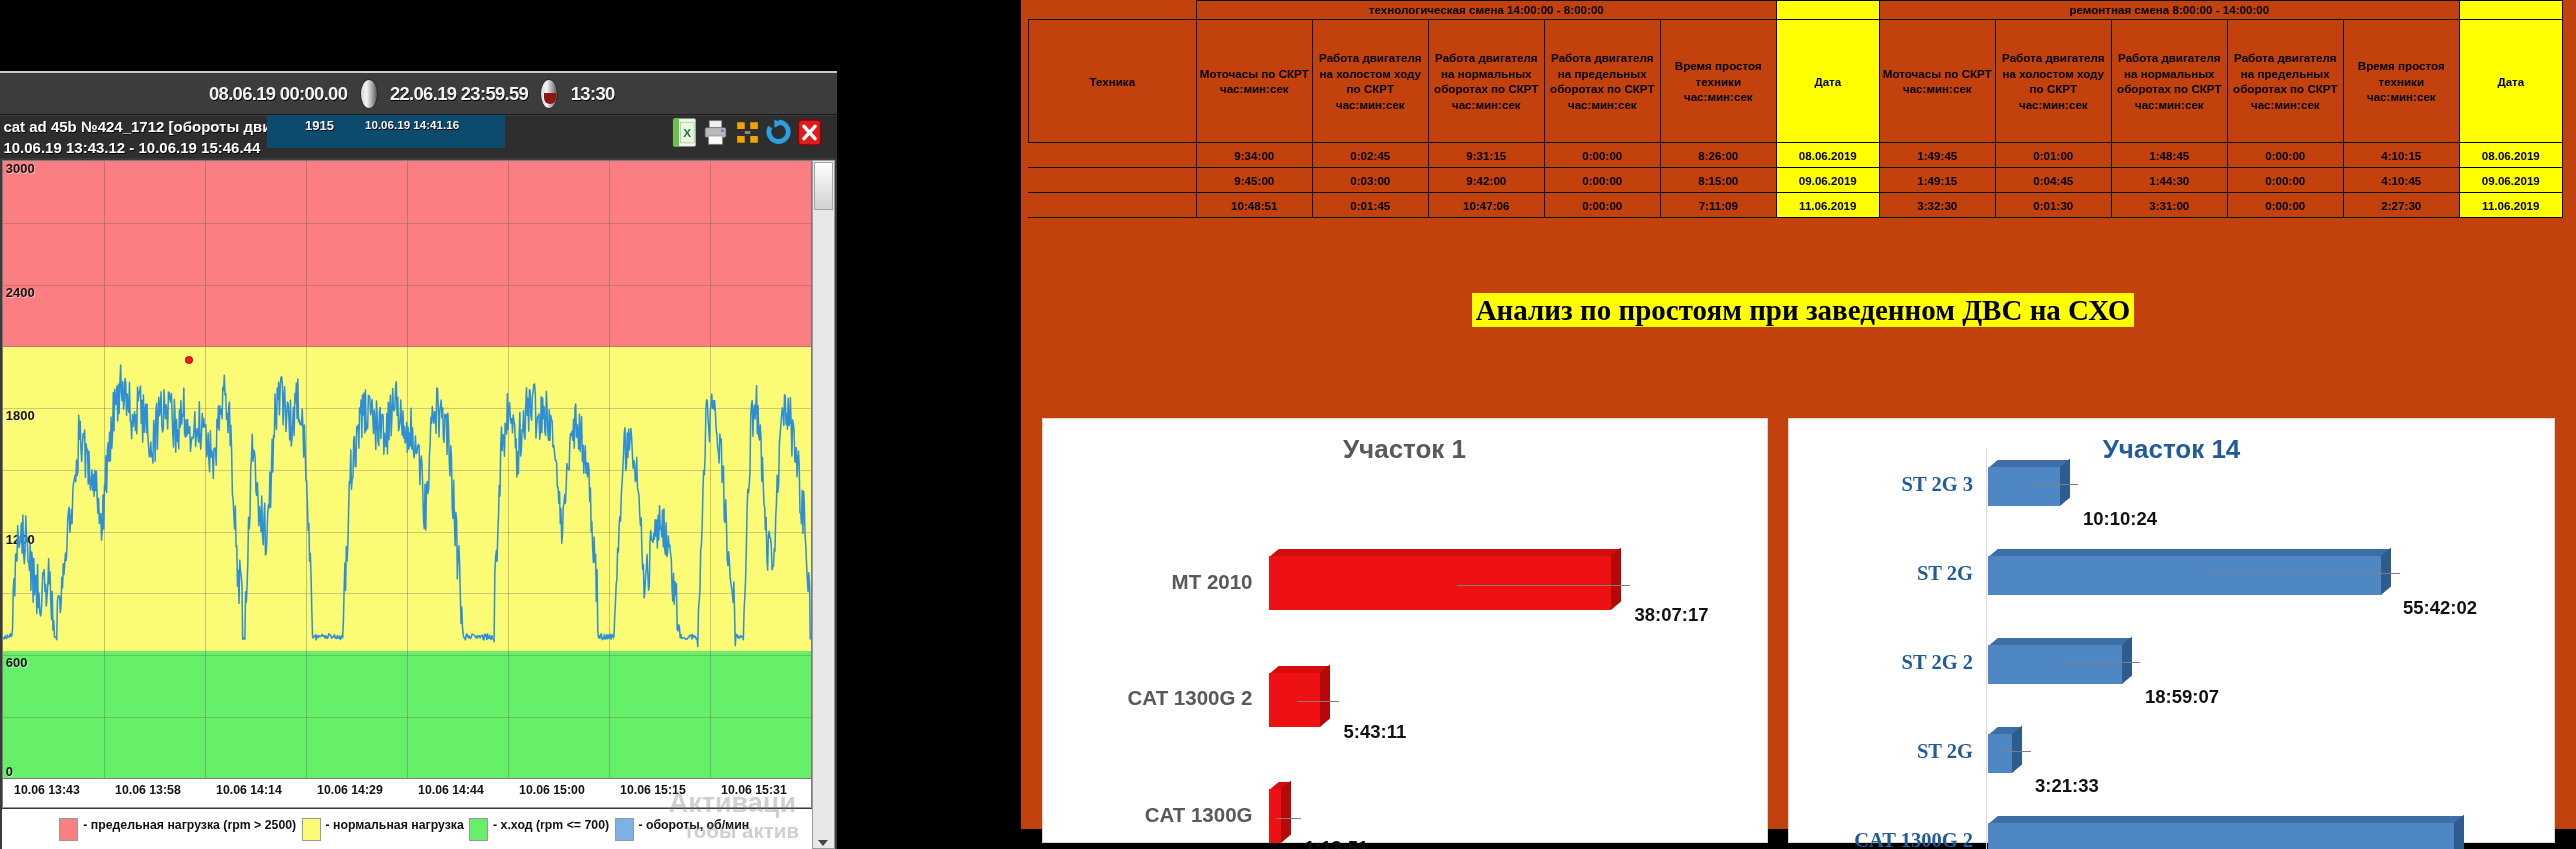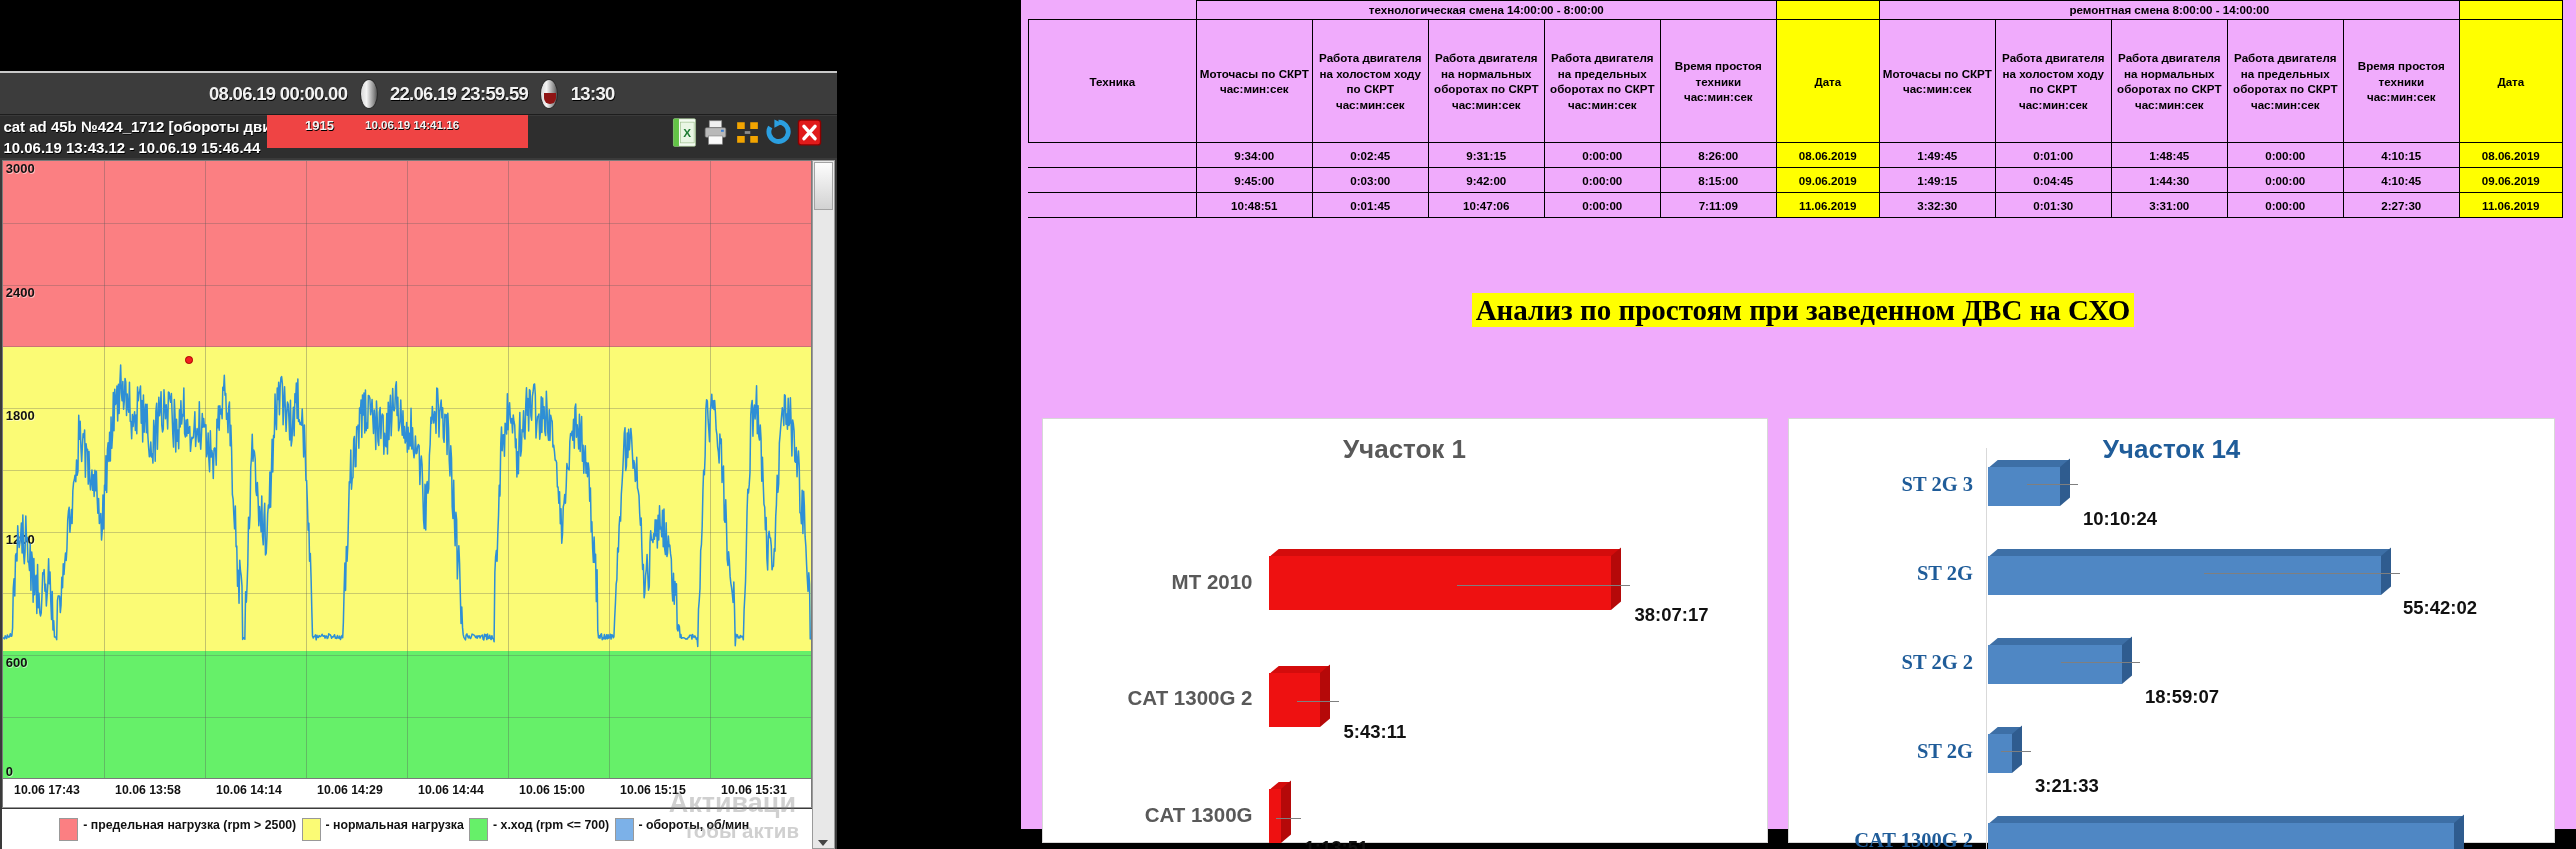--- a/index.html
+++ b/index.html
@@ -53,22 +53,22 @@
     position:absolute; left:3.4px; top:118px;
     color:#ffffff; font-size:15px; font-weight:bold;
     text-shadow:0.7px 0.7px 0 #000; white-space:nowrap;
   }
   .title-line2{
     position:absolute; left:3.4px; top:139px;
     color:#ffffff; font-size:15px; font-weight:bold;
     text-shadow:0.7px 0.7px 0 #000; white-space:nowrap;
   }
   .tooltip-box{
-    position:absolute; left:267px; top:115px; width:261px; height:33px;
-    background:#ef4444;
+    position:absolute; left:267px; top:115px; width:238px; height:33px;
+    background:#0c4a6e;
     color:#fff;
   }
   .tooltip-box .tt-val{
     position:absolute; left:38px; top:2.7px; font-size:13px; font-weight:bold;
     color:#f4f4f4; text-shadow:0.7px 0.7px 0 #000;
   }
   .tooltip-box .tt-time{
     position:absolute; left:98px; top:3.4px; font-size:11.6px; font-weight:bold;
     color:#f4f4f4; text-shadow:0.7px 0.7px 0 #000;
   }
@@ -148,21 +148,21 @@
   }
   .scrollcol .dn{
     position:absolute; left:1.4px; bottom:2.1px; width:0;height:0;
     border-left:5.5px solid transparent;border-right:5.5px solid transparent;border-top:6.8px solid #444;
     margin-left:3.4px;
   }
 
   
   #right-pane{
     position:absolute; left:1021px; top:0; width:1555px; height:829px;
-    background:#f0abfc;
+    background:#c2410c;
     padding-left:36px;
   }
 
   table.xl{
     position:absolute; left:6.8px; top:0px;
     border-collapse:collapse; table-layout:fixed;
     font-family:"Liberation Sans", sans-serif;
   }
   table.xl td, table.xl th{
     border:0.7px solid #000;
@@ -328,21 +328,21 @@
         <div class="ytick" style="top: 494px;">600</div>
         <div class="ytick" style="top: 603px;">0</div>
       </div>
     <svg id="trace" width="808" height="618" viewBox="0 0 1180 902" preserveAspectRatio="none" style="position:absolute;left:0;top:0">
         <path d="M0.0 696.6 L1.1 695.9 L2.1 697.6 L3.2 693.0 L4.3 695.4 L5.4 696.9 L6.4 691.8 L7.5 694.2 L8.6 695.2 L9.7 693.4 L10.7 690.0 L11.8 693.7 L12.9 693.2 L14.0 681.7 L15.0 623.7 L16.1 609.7 L17.2 634.9 L18.3 575.7 L19.3 572.8 L20.4 583.9 L21.5 532.3 L22.5 552.4 L23.6 564.0 L24.7 557.8 L25.8 547.3 L26.8 528.4 L27.9 572.0 L29.0 516.7 L30.1 573.6 L31.1 587.7 L32.2 570.5 L33.3 518.0 L34.4 553.2 L35.4 549.4 L36.5 585.2 L37.6 584.7 L38.7 597.7 L39.7 559.1 L40.8 626.5 L41.9 570.6 L42.9 580.3 L44.0 644.1 L45.1 580.3 L46.2 633.0 L47.2 608.1 L48.3 604.7 L49.4 660.6 L50.5 589.1 L51.5 652.1 L52.6 630.9 L53.7 658.6 L54.8 664.0 L55.8 659.7 L56.9 634.7 L58.0 601.0 L59.1 602.6 L60.1 596.4 L61.2 628.0 L62.3 617.6 L63.3 649.5 L64.4 634.4 L65.5 617.9 L66.6 580.4 L67.6 617.0 L68.7 599.7 L69.8 643.1 L70.9 669.1 L71.9 628.3 L73.0 684.6 L74.1 671.1 L75.2 694.6 L76.2 694.5 L77.3 695.2 L78.4 698.6 L79.5 641.6 L80.5 635.0 L81.6 634.7 L82.7 635.5 L83.7 659.1 L84.8 647.8 L85.9 607.6 L87.0 622.8 L88.0 588.0 L89.1 603.4 L90.2 585.7 L91.3 572.3 L92.3 583.1 L93.4 565.1 L94.5 524.2 L95.6 510.9 L96.6 505.4 L97.7 542.0 L98.8 528.2 L99.9 508.8 L100.9 528.9 L102.0 481.0 L103.1 469.0 L104.1 465.6 L105.2 458.6 L106.3 468.0 L107.4 436.3 L108.4 458.6 L109.5 452.7 L110.6 371.0 L111.7 406.0 L112.7 379.9 L113.8 418.3 L114.9 438.5 L116.0 414.3 L117.0 398.2 L118.1 403.6 L119.2 392.5 L120.3 461.7 L121.3 412.6 L122.4 422.4 L123.5 420.8 L124.5 471.6 L125.6 423.9 L126.7 465.7 L127.8 480.0 L128.8 468.4 L129.9 451.1 L131.0 480.7 L132.1 458.1 L133.1 489.5 L134.2 451.3 L135.3 481.1 L136.4 452.9 L137.4 489.0 L138.5 514.0 L139.6 492.7 L140.7 529.0 L141.7 525.3 L142.8 514.5 L143.9 553.3 L144.9 539.7 L146.0 487.6 L147.1 537.0 L148.2 473.2 L149.2 480.5 L150.3 430.3 L151.4 483.8 L152.5 421.2 L153.5 411.4 L154.6 438.5 L155.7 395.9 L156.8 437.8 L157.8 373.5 L158.9 419.3 L160.0 399.5 L161.1 337.8 L162.1 393.8 L163.2 333.0 L164.3 355.4 L165.4 351.3 L166.4 328.3 L167.5 379.5 L168.6 325.8 L169.6 368.6 L170.7 323.6 L171.8 297.8 L172.9 338.7 L173.9 350.0 L175.0 322.0 L176.1 362.3 L177.2 349.7 L178.2 317.4 L179.3 322.9 L180.4 371.3 L181.5 340.0 L182.5 359.2 L183.6 366.6 L184.7 323.1 L185.8 379.8 L186.8 380.2 L187.9 405.5 L189.0 369.9 L190.0 387.4 L191.1 374.5 L192.2 366.1 L193.3 393.2 L194.3 370.8 L195.4 398.0 L196.5 329.9 L197.6 349.9 L198.6 339.9 L199.7 335.6 L200.8 328.4 L201.9 382.6 L202.9 349.4 L204.0 410.1 L205.1 341.7 L206.2 395.9 L207.2 366.9 L208.3 354.9 L209.4 396.6 L210.4 355.1 L211.5 399.9 L212.6 417.3 L213.7 431.7 L214.7 430.5 L215.8 410.1 L216.9 432.2 L218.0 427.2 L219.0 440.9 L220.1 378.4 L221.2 392.5 L222.3 438.1 L223.3 365.4 L224.4 353.5 L225.5 420.8 L226.6 373.8 L227.6 344.7 L228.7 371.7 L229.8 361.5 L230.8 336.7 L231.9 385.6 L233.0 395.4 L234.1 391.3 L235.1 334.0 L236.2 357.2 L237.3 376.1 L238.4 355.9 L239.4 369.5 L240.5 391.0 L241.6 337.3 L242.7 338.1 L243.7 347.1 L244.8 352.2 L245.9 339.5 L247.0 370.8 L248.0 399.0 L249.1 417.6 L250.2 348.2 L251.2 369.5 L252.3 424.7 L253.4 376.9 L254.5 409.1 L255.5 392.8 L256.6 419.8 L257.7 363.1 L258.8 388.2 L259.8 350.1 L260.9 384.0 L262.0 369.9 L263.1 372.2 L264.1 331.3 L265.2 398.0 L266.3 402.7 L267.4 377.9 L268.4 401.4 L269.5 377.2 L270.6 397.5 L271.6 390.7 L272.7 387.6 L273.8 423.8 L274.9 410.9 L275.9 403.2 L277.0 404.8 L278.1 403.6 L279.2 386.3 L280.2 365.9 L281.3 416.7 L282.4 398.9 L283.5 390.6 L284.5 398.2 L285.6 410.0 L286.7 351.4 L287.8 407.7 L288.8 420.8 L289.9 397.9 L291.0 368.4 L292.0 388.5 L293.1 376.0 L294.2 388.2 L295.3 385.3 L296.3 384.9 L297.4 431.7 L298.5 425.8 L299.6 396.9 L300.6 435.4 L301.7 453.4 L302.8 393.7 L303.9 432.2 L304.9 422.5 L306.0 428.3 L307.1 463.3 L308.2 420.0 L309.2 418.7 L310.3 421.4 L311.4 443.9 L312.4 376.8 L313.5 389.5 L314.6 357.7 L315.7 393.1 L316.7 357.1 L317.8 369.3 L318.9 361.8 L320.0 376.1 L321.0 330.2 L322.1 334.8 L323.2 312.7 L324.3 342.0 L325.3 339.3 L326.4 377.1 L327.5 368.0 L328.6 396.6 L329.6 359.2 L330.7 351.9 L331.8 415.5 L332.8 385.6 L333.9 423.6 L335.0 487.1 L336.1 493.9 L337.1 516.6 L338.2 536.9 L339.3 503.4 L340.4 562.9 L341.4 562.0 L342.5 620.7 L343.6 597.4 L344.7 645.6 L345.7 582.6 L346.8 598.0 L347.9 605.3 L349.0 620.1 L350.0 698.4 L351.1 696.4 L352.2 695.5 L353.2 698.0 L354.3 628.7 L355.4 643.9 L356.5 618.6 L357.5 588.3 L358.6 519.9 L359.7 536.7 L360.8 516.2 L361.8 447.8 L362.9 432.2 L364.0 398.8 L365.1 438.2 L366.1 421.9 L367.2 424.9 L368.3 435.0 L369.4 481.5 L370.4 488.1 L371.5 469.2 L372.6 495.4 L373.6 532.5 L374.7 504.2 L375.8 519.8 L376.9 541.0 L377.9 488.9 L379.0 547.4 L380.1 560.2 L381.2 517.9 L382.2 499.7 L383.3 574.9 L384.4 572.5 L385.5 548.1 L386.5 515.4 L387.6 502.0 L388.7 506.4 L389.8 454.1 L390.8 505.5 L391.9 459.6 L393.0 406.1 L394.0 453.8 L395.1 400.5 L396.2 403.7 L397.3 340.0 L398.3 378.4 L399.4 392.0 L400.5 331.5 L401.6 348.1 L402.6 323.1 L403.7 370.2 L404.8 330.2 L405.9 316.1 L406.9 314.7 L408.0 325.0 L409.1 384.8 L410.2 349.1 L411.2 329.6 L412.3 360.9 L413.4 394.6 L414.4 368.7 L415.5 351.9 L416.6 355.5 L417.7 379.2 L418.7 407.2 L419.8 349.3 L420.9 415.9 L422.0 407.2 L423.0 384.0 L424.1 359.5 L425.2 401.0 L426.3 339.7 L427.3 352.4 L428.4 323.9 L429.5 375.7 L430.6 318.3 L431.6 380.3 L432.7 377.7 L433.8 384.5 L434.8 381.8 L435.9 385.5 L437.0 361.8 L438.1 392.3 L439.1 431.9 L440.2 385.4 L441.3 421.0 L442.4 466.4 L443.4 466.3 L444.5 497.6 L445.6 539.0 L446.7 528.8 L447.7 584.3 L448.8 572.7 L449.9 607.8 L451.0 655.5 L452.0 693.3 L453.1 696.2 L454.2 694.0 L455.3 693.6 L456.3 691.6 L457.4 698.8 L458.5 692.1 L459.5 695.2 L460.6 695.5 L461.7 692.7 L462.8 694.0 L463.8 694.0 L464.9 693.0 L466.0 690.7 L467.1 693.4 L468.1 693.5 L469.2 692.8 L470.3 696.4 L471.4 693.4 L472.4 693.2 L473.5 696.8 L474.6 696.1 L475.7 690.1 L476.7 691.0 L477.8 691.4 L478.9 693.2 L479.9 696.6 L481.0 694.5 L482.1 694.6 L483.2 693.3 L484.2 691.4 L485.3 696.5 L486.4 695.3 L487.5 696.9 L488.5 692.4 L489.6 695.6 L490.7 696.6 L491.8 693.5 L492.8 698.4 L493.9 695.8 L495.0 692.6 L496.1 695.7 L497.1 673.0 L498.2 625.2 L499.3 586.7 L500.3 626.7 L501.4 562.7 L502.5 584.1 L503.6 560.0 L504.6 517.0 L505.7 468.2 L506.8 469.7 L507.9 421.8 L508.9 479.1 L510.0 463.8 L511.1 461.9 L512.2 405.9 L513.2 402.0 L514.3 446.2 L515.4 445.9 L516.5 387.9 L517.5 391.1 L518.6 385.5 L519.7 419.2 L520.7 360.5 L521.8 368.3 L522.9 349.0 L524.0 403.6 L525.0 341.4 L526.1 370.8 L527.2 338.7 L528.3 397.1 L529.3 334.4 L530.4 393.7 L531.5 382.6 L532.6 390.2 L533.6 342.1 L534.7 342.9 L535.8 346.1 L536.9 370.2 L537.9 361.3 L539.0 348.0 L540.1 376.7 L541.1 397.7 L542.2 363.5 L543.3 380.8 L544.4 421.0 L545.4 350.2 L546.5 374.3 L547.6 409.0 L548.7 415.2 L549.7 366.4 L550.8 359.8 L551.9 404.9 L553.0 373.5 L554.0 369.3 L555.1 371.2 L556.2 428.1 L557.3 397.2 L558.3 414.4 L559.4 417.0 L560.5 368.5 L561.5 427.6 L562.6 352.2 L563.7 406.4 L564.8 360.3 L565.8 341.9 L566.9 400.9 L568.0 373.5 L569.1 332.0 L570.1 362.3 L571.2 364.6 L572.3 359.4 L573.4 328.6 L574.4 322.2 L575.5 371.5 L576.6 344.7 L577.7 393.7 L578.7 389.2 L579.8 380.2 L580.9 348.8 L581.9 380.0 L583.0 400.1 L584.1 364.4 L585.2 404.3 L586.2 387.4 L587.3 411.5 L588.4 407.3 L589.5 381.5 L590.5 425.0 L591.6 388.6 L592.7 420.5 L593.8 397.4 L594.8 415.9 L595.9 360.9 L597.0 420.4 L598.1 389.4 L599.1 420.9 L600.2 433.2 L601.3 423.5 L602.3 401.5 L603.4 427.1 L604.5 426.4 L605.6 416.6 L606.6 413.9 L607.7 415.6 L608.8 472.1 L609.9 440.9 L610.9 430.7 L612.0 443.0 L613.1 483.8 L614.2 523.8 L615.2 536.5 L616.3 471.7 L617.4 538.7 L618.5 474.3 L619.5 467.8 L620.6 484.9 L621.7 478.2 L622.7 429.7 L623.8 413.5 L624.9 373.9 L626.0 382.7 L627.0 358.5 L628.1 374.7 L629.2 382.5 L630.3 365.5 L631.3 370.5 L632.4 397.5 L633.5 331.4 L634.6 332.5 L635.6 354.8 L636.7 402.7 L637.8 366.3 L638.9 356.8 L639.9 348.8 L641.0 374.9 L642.1 360.1 L643.1 404.0 L644.2 410.6 L645.3 369.7 L646.4 373.6 L647.4 370.3 L648.5 428.3 L649.6 368.3 L650.7 390.2 L651.7 438.1 L652.8 459.6 L653.9 415.6 L655.0 433.6 L656.0 505.0 L657.1 521.7 L658.2 466.1 L659.3 528.5 L660.3 561.4 L661.4 512.7 L662.5 523.7 L663.5 609.9 L664.6 580.0 L665.7 561.6 L666.8 587.5 L667.8 629.5 L668.9 675.0 L670.0 651.0 L671.1 680.7 L672.1 691.3 L673.2 695.6 L674.3 697.2 L675.4 699.0 L676.4 691.6 L677.5 690.2 L678.6 693.8 L679.7 696.0 L680.7 693.1 L681.8 696.2 L682.9 697.0 L683.9 694.5 L685.0 690.5 L686.1 690.9 L687.2 691.6 L688.2 692.1 L689.3 693.5 L690.4 695.5 L691.5 693.4 L692.5 696.6 L693.6 692.9 L694.7 693.9 L695.8 692.9 L696.8 696.1 L697.9 693.4 L699.0 692.7 L700.1 691.8 L701.1 697.8 L702.2 698.9 L703.3 690.8 L704.3 693.6 L705.4 691.2 L706.5 698.5 L707.6 690.4 L708.6 697.0 L709.7 696.7 L710.8 692.1 L711.9 696.9 L712.9 698.4 L714.0 692.8 L715.1 697.1 L716.2 697.2 L717.2 701.6 L718.3 600.7 L719.4 577.8 L720.5 568.6 L721.5 584.3 L722.6 544.3 L723.7 516.9 L724.7 473.2 L725.8 488.8 L726.9 412.9 L728.0 388.2 L729.0 423.0 L730.1 399.8 L731.2 399.5 L732.3 430.8 L733.3 382.6 L734.4 386.0 L735.5 398.5 L736.6 339.6 L737.6 392.1 L738.7 362.2 L739.8 352.7 L740.9 375.5 L741.9 382.5 L743.0 375.8 L744.1 396.8 L745.2 370.8 L746.2 380.2 L747.3 385.4 L748.4 418.4 L749.4 405.8 L750.5 461.2 L751.6 424.3 L752.7 456.6 L753.7 403.7 L754.8 367.2 L755.9 430.7 L757.0 422.6 L758.0 392.1 L759.1 395.2 L760.2 364.5 L761.3 402.5 L762.3 405.9 L763.4 356.6 L764.5 330.9 L765.6 371.0 L766.6 346.8 L767.7 393.9 L768.8 333.7 L769.8 335.4 L770.9 371.6 L772.0 378.3 L773.1 343.1 L774.1 337.5 L775.2 326.2 L776.3 325.4 L777.4 341.1 L778.4 404.4 L779.5 386.4 L780.6 373.4 L781.7 372.1 L782.7 369.3 L783.8 406.1 L784.9 394.7 L786.0 344.2 L787.0 396.4 L788.1 346.1 L789.2 375.7 L790.2 358.7 L791.3 394.5 L792.4 400.7 L793.5 335.9 L794.5 360.2 L795.6 396.1 L796.7 407.5 L797.8 363.1 L798.8 407.8 L799.9 371.2 L801.0 376.9 L802.1 380.3 L803.1 417.5 L804.2 414.8 L805.3 423.5 L806.4 436.7 L807.4 436.8 L808.5 440.0 L809.6 475.9 L810.6 475.7 L811.7 499.5 L812.8 482.9 L813.9 529.5 L814.9 507.4 L816.0 557.8 L817.1 544.6 L818.2 504.6 L819.2 500.2 L820.3 486.9 L821.4 499.4 L822.5 475.0 L823.5 441.7 L824.6 448.1 L825.7 449.6 L826.8 450.8 L827.8 409.6 L828.9 397.7 L830.0 400.6 L831.0 394.6 L832.1 407.6 L833.2 376.8 L834.3 419.2 L835.3 359.9 L836.4 354.8 L837.5 403.1 L838.6 385.0 L839.6 396.3 L840.7 420.4 L841.8 369.8 L842.9 424.1 L843.9 392.6 L845.0 373.0 L846.1 438.1 L847.2 414.8 L848.2 455.7 L849.3 428.9 L850.4 415.6 L851.4 455.7 L852.5 440.3 L853.6 460.9 L854.7 440.8 L855.7 449.3 L856.8 496.7 L857.9 477.1 L859.0 541.4 L860.0 526.5 L861.1 565.4 L862.2 585.8 L863.3 548.8 L864.3 586.0 L865.4 574.1 L866.5 643.1 L867.6 596.6 L868.6 685.0 L869.7 696.0 L870.8 693.0 L871.8 696.7 L872.9 691.1 L874.0 690.1 L875.1 698.6 L876.1 696.0 L877.2 697.3 L878.3 691.2 L879.4 697.8 L880.4 696.8 L881.5 691.6 L882.6 697.3 L883.7 691.3 L884.7 696.5 L885.8 695.6 L886.9 690.7 L888.0 697.7 L889.0 691.4 L890.1 692.0 L891.2 695.9 L892.2 694.5 L893.3 667.0 L894.4 645.2 L895.5 617.2 L896.5 611.0 L897.6 564.7 L898.7 570.7 L899.8 532.6 L900.8 519.4 L901.9 525.6 L903.0 486.4 L904.1 470.1 L905.1 452.1 L906.2 426.8 L907.3 397.3 L908.4 389.3 L909.4 451.8 L910.5 445.0 L911.6 396.9 L912.6 432.7 L913.7 391.7 L914.8 421.6 L915.9 403.7 L916.9 390.3 L918.0 403.1 L919.1 426.3 L920.2 448.7 L921.2 437.0 L922.3 442.1 L923.4 467.8 L924.5 465.7 L925.5 432.5 L926.6 477.3 L927.7 481.4 L928.8 488.4 L929.8 514.6 L930.9 531.5 L932.0 521.1 L933.0 565.2 L934.1 596.1 L935.2 589.0 L936.3 637.6 L937.3 630.3 L938.4 604.9 L939.5 596.0 L940.6 574.2 L941.6 601.4 L942.7 626.4 L943.8 621.4 L944.9 556.5 L945.9 539.7 L947.0 553.1 L948.1 552.8 L949.2 556.8 L950.2 544.1 L951.3 552.0 L952.4 523.5 L953.4 547.3 L954.5 524.1 L955.6 564.9 L956.7 517.2 L957.7 553.2 L958.8 503.3 L959.9 537.1 L961.0 534.6 L962.0 548.4 L963.1 509.8 L964.2 563.1 L965.3 508.0 L966.3 565.7 L967.4 574.5 L968.5 528.1 L969.6 577.3 L970.6 571.8 L971.7 547.3 L972.8 562.6 L973.8 560.7 L974.9 573.5 L976.0 580.6 L977.1 626.0 L978.1 642.2 L979.2 601.8 L980.3 647.0 L981.4 613.8 L982.4 633.5 L983.5 617.0 L984.6 683.2 L985.7 685.9 L986.7 677.0 L987.8 679.6 L988.9 695.5 L990.0 691.1 L991.0 696.7 L992.1 696.0 L993.2 695.8 L994.2 695.9 L995.3 696.4 L996.4 697.0 L997.5 697.9 L998.5 697.4 L999.6 697.5 L1000.7 695.1 L1001.8 695.2 L1002.8 692.2 L1003.9 692.2 L1005.0 692.0 L1006.1 697.7 L1007.1 691.2 L1008.2 694.1 L1009.3 695.3 L1010.4 693.1 L1011.4 694.9 L1012.5 697.9 L1013.6 696.4 L1014.6 708.6 L1015.7 654.3 L1016.8 641.2 L1017.9 623.9 L1018.9 568.2 L1020.0 559.9 L1021.1 532.7 L1022.2 480.4 L1023.2 451.2 L1024.3 457.9 L1025.4 429.6 L1026.5 362.1 L1027.5 348.5 L1028.6 350.1 L1029.7 376.8 L1030.8 393.3 L1031.8 409.6 L1032.9 365.5 L1034.0 354.0 L1035.1 340.4 L1036.1 360.8 L1037.2 349.8 L1038.3 362.7 L1039.3 349.6 L1040.4 367.0 L1041.5 392.2 L1042.6 399.2 L1043.6 416.8 L1044.7 424.4 L1045.8 440.7 L1046.9 398.5 L1047.9 412.2 L1049.0 405.8 L1050.1 469.1 L1051.2 450.7 L1052.2 445.2 L1053.3 523.9 L1054.4 527.2 L1055.5 494.4 L1056.5 527.7 L1057.6 581.4 L1058.7 590.3 L1059.7 570.5 L1060.8 584.8 L1061.9 606.3 L1063.0 616.8 L1064.0 622.6 L1065.1 631.9 L1066.2 644.2 L1067.3 614.5 L1068.3 653.6 L1069.4 707.6 L1070.5 690.9 L1071.6 694.2 L1072.6 691.6 L1073.7 696.3 L1074.8 694.8 L1075.9 696.1 L1076.9 692.6 L1078.0 694.8 L1079.1 693.6 L1080.1 694.1 L1081.2 698.9 L1082.3 655.1 L1083.4 634.5 L1084.4 613.5 L1085.5 568.2 L1086.6 511.7 L1087.7 479.2 L1088.7 484.5 L1089.8 472.4 L1090.9 454.9 L1092.0 370.6 L1093.0 356.5 L1094.1 349.4 L1095.2 401.8 L1096.3 363.0 L1097.3 356.3 L1098.4 376.6 L1099.5 358.7 L1100.5 328.2 L1101.6 398.2 L1102.7 357.4 L1103.8 402.0 L1104.8 407.2 L1105.9 385.3 L1107.0 404.6 L1108.1 467.3 L1109.1 432.4 L1110.2 469.7 L1111.3 501.0 L1112.4 505.2 L1113.4 538.1 L1114.5 520.3 L1115.6 580.4 L1116.7 596.9 L1117.7 548.2 L1118.8 540.4 L1119.9 549.8 L1120.9 550.1 L1122.0 562.1 L1123.1 596.6 L1124.2 591.3 L1125.2 591.3 L1126.3 566.0 L1127.4 569.4 L1128.5 518.1 L1129.5 501.5 L1130.6 458.5 L1131.7 483.4 L1132.8 471.0 L1133.8 411.8 L1134.9 399.4 L1136.0 385.3 L1137.1 371.3 L1138.1 360.2 L1139.2 368.2 L1140.3 386.0 L1141.3 341.1 L1142.4 342.6 L1143.5 384.3 L1144.6 369.1 L1145.6 391.6 L1146.7 346.4 L1147.8 386.1 L1148.9 382.6 L1149.9 345.7 L1151.0 382.9 L1152.1 430.6 L1153.2 378.0 L1154.2 383.2 L1155.3 393.7 L1156.4 437.9 L1157.5 439.7 L1158.5 418.0 L1159.6 460.8 L1160.7 436.6 L1161.7 423.3 L1162.8 444.4 L1163.9 513.5 L1165.0 513.8 L1166.0 529.4 L1167.1 480.4 L1168.2 543.7 L1169.3 482.0 L1170.3 503.3 L1171.4 548.3 L1172.5 562.6 L1173.6 589.6 L1174.6 609.3 L1175.7 628.2 L1176.8 600.9 L1177.9 617.6 L1178.9 697.6 L1180.0 696.8" fill="none" stroke="#2e8fd6" stroke-width="2.2" stroke-linejoin="round"></path>
       </svg>
     <div class="redpt" style="left:182px;top:195px"></div>
   </div>
 
   <div class="xaxis" id="xaxis">
-      <div class="xtick" style="left: 11px;">10.06 17:43</div>
+      <div class="xtick" style="left: 11px;">10.06 13:43</div>
       <div class="xtick" style="left: 112px;">10.06 13:58</div>
       <div class="xtick" style="left: 213px;">10.06 14:14</div>
       <div class="xtick" style="left: 314px;">10.06 14:29</div>
       <div class="xtick" style="left: 415px;">10.06 14:44</div>
       <div class="xtick" style="left: 516px;">10.06 15:00</div>
       <div class="xtick" style="left: 617px;">10.06 15:15</div>
       <div class="xtick" style="left: 718px;">10.06 15:31</div>
     </div>
   <div class="legend" id="legend">
       <div class="lg-item">

